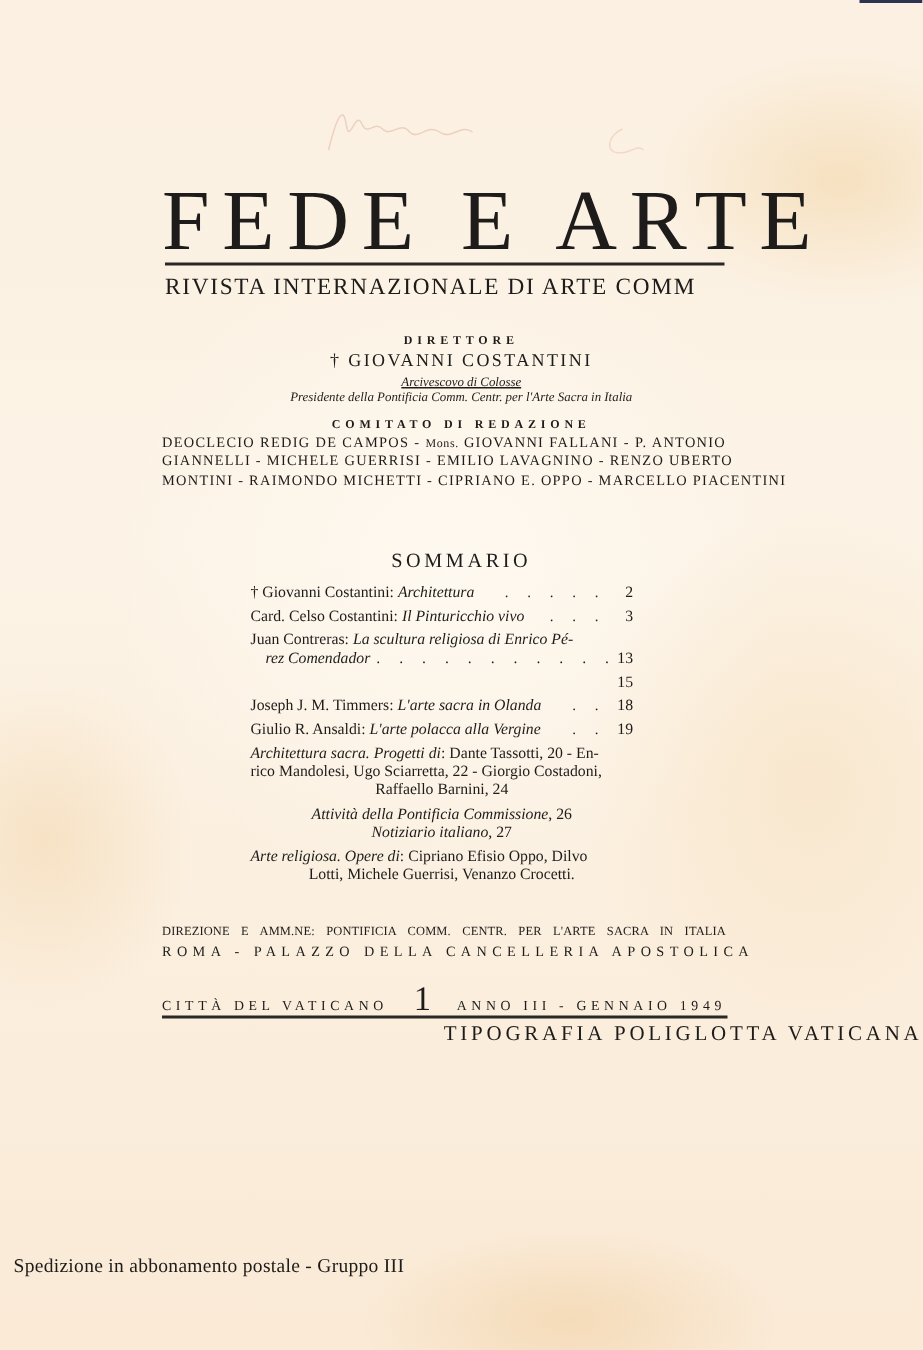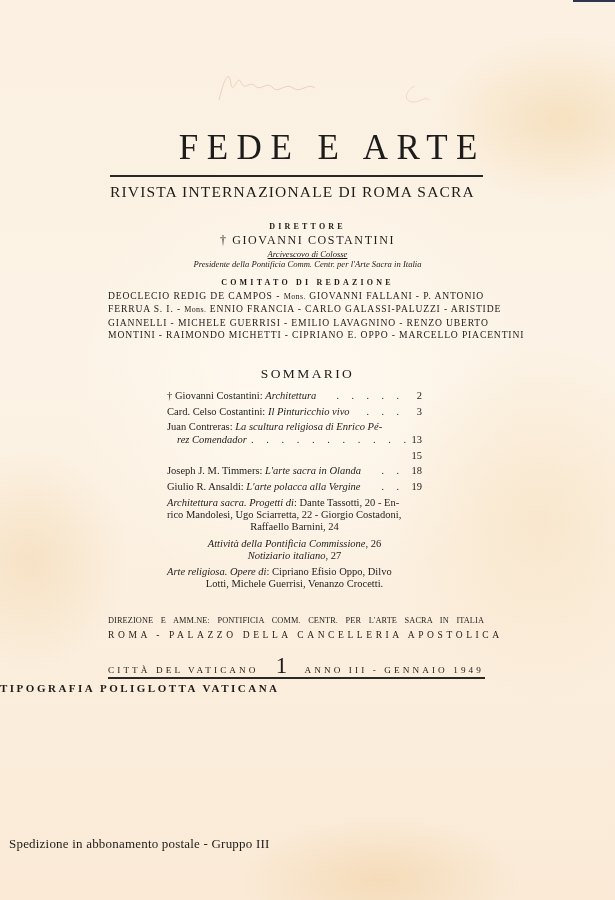--- a/index.html
+++ b/index.html
@@ -45,26 +45,25 @@
     position: absolute;
     left: 0;
     width: 100%;
     text-align: center;
   }
   .title {
     position: absolute;
     left: 108px;
     top: 122px;
     width: 378px;
-    font-size: 35px;
+    font-size: 57px;
     letter-spacing: 8.5px;
     line-height: 52px;
     font-weight: normal;
     white-space: nowrap;
-    text-align: right;
   }
   .title-rule {
     position: absolute;
     left: 110px;
     top: 175px;
     width: 373px;
     height: 1.5px;
     background: #2a2826;
   }
   .subtitle {
@@ -191,24 +190,24 @@
     top: 677px;
     width: 377px;
     height: 1.5px;
     background: #2a2826;
   }
   .printer {
     position: absolute;
     left: 0;
     width: 100%;
     top: 682px;
-    text-align: left;
-    font-size: 11px;
+    text-align: right;
+    font-size: 14px;
     letter-spacing: 2.5px;
-    font-weight: bold;
+    font-weight: normal;
   }
   .postal {
     position: absolute;
     left: 9px;
     top: 836px;
     font-size: 13px;
     letter-spacing: 0.2px;
     white-space: nowrap;
   }
 </style>
@@ -218,35 +217,32 @@
 <div class="paper"></div>
 <div class="corner"></div>
 
 <svg class="pencil" viewBox="0 0 240 40">
   <path d="M4 34 C10 10, 14 4, 16 18 C18 30, 22 8, 26 16 C30 26, 34 14, 40 20 C46 26, 52 14, 58 22 C64 28, 70 16, 78 22 C86 28, 92 16, 100 22" fill="none" stroke="#e7c2b0" stroke-width="1" opacity="0.7"></path>
   <path d="M200 20 C190 24, 188 36, 198 36 C206 36, 210 30, 214 34" fill="none" stroke="#ecc8b4" stroke-width="1" opacity="0.6"></path>
 </svg>
 
 <div class="title">FEDE E ARTE</div>
 <div class="title-rule"></div>
-<div class="subtitle">RIVISTA INTERNAZIONALE DI ROMA SACRA</div>
+<div class="subtitle">RIVISTA INTERNAZIONALE DI ARTE COMM</div>
 
 <div class="center label-spaced" style="top:222px;">DIRETTORE</div>
 <div class="center director-name" style="top:233px;">† GIOVANNI COSTANTINI</div>
 <div class="center small-italic" style="top:249px;text-decoration:underline;">Arcivescovo di Colosse</div>
 <div class="center small-italic" style="top:259px;">Presidente della Pontificia Comm. Centr. per l'Arte Sacra in Italia</div>
 
 <div class="center label-spaced" style="top:278px;">COMITATO DI REDAZIONE</div>
 
 <div class="committee">
   <span class="line">
     <span>DEOCLECIO REDIG DE CAMPOS - </span><span class="mons">Mons.</span><span> GIOVANNI FALLANI - P. ANTONIO</span>
-  </span>
-  <span class="line">
-    <span>FERRUA S. I. - </span><span class="mons">Mons.</span><span> ENNIO FRANCIA - CARLO GALASSI-PALUZZI - ARISTIDE</span>
   </span>
   <span class="line">
     <span>GIANNELLI - MICHELE GUERRISI - EMILIO LAVAGNINO - RENZO UBERTO</span>
   </span>
   <span class="line">
     <span>MONTINI - RAIMONDO MICHETTI - CIPRIANO E. OPPO - MARCELLO PIACENTINI</span>
   </span>
 </div>
 
 <div class="center sommario-title" style="top:366px;">SOMMARIO</div>

